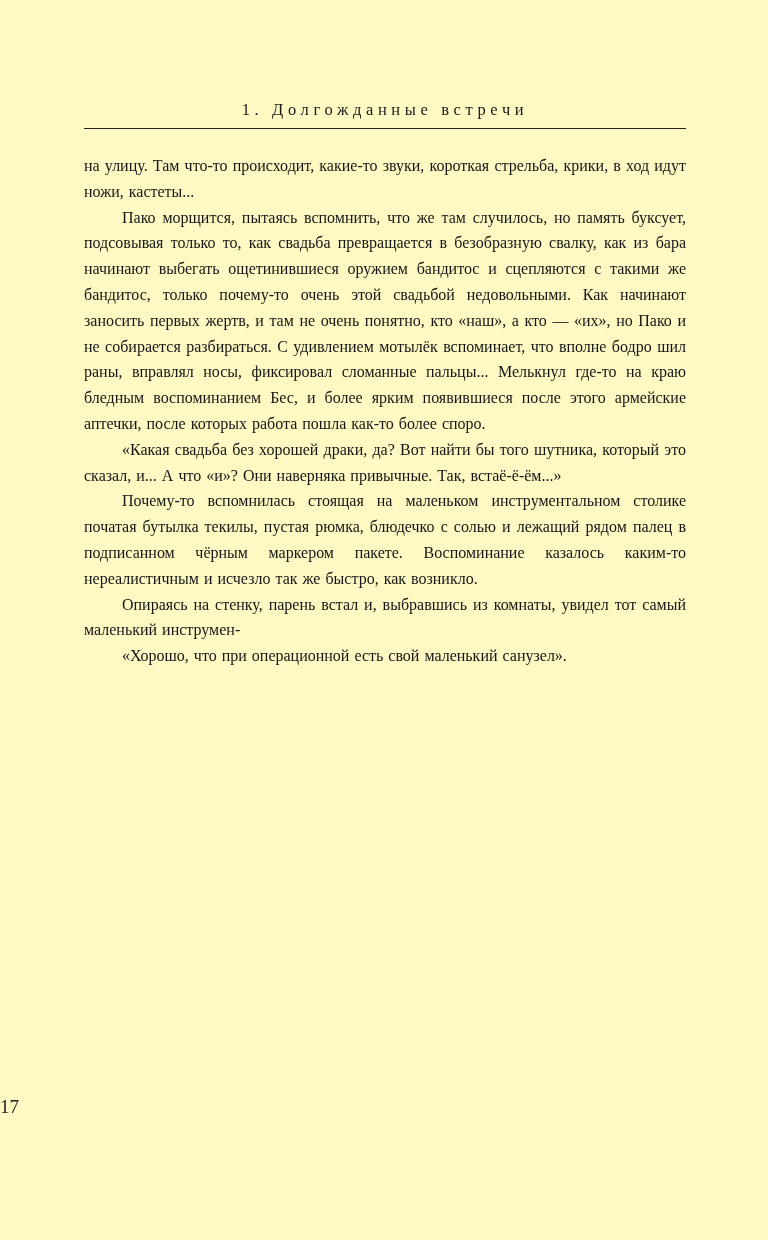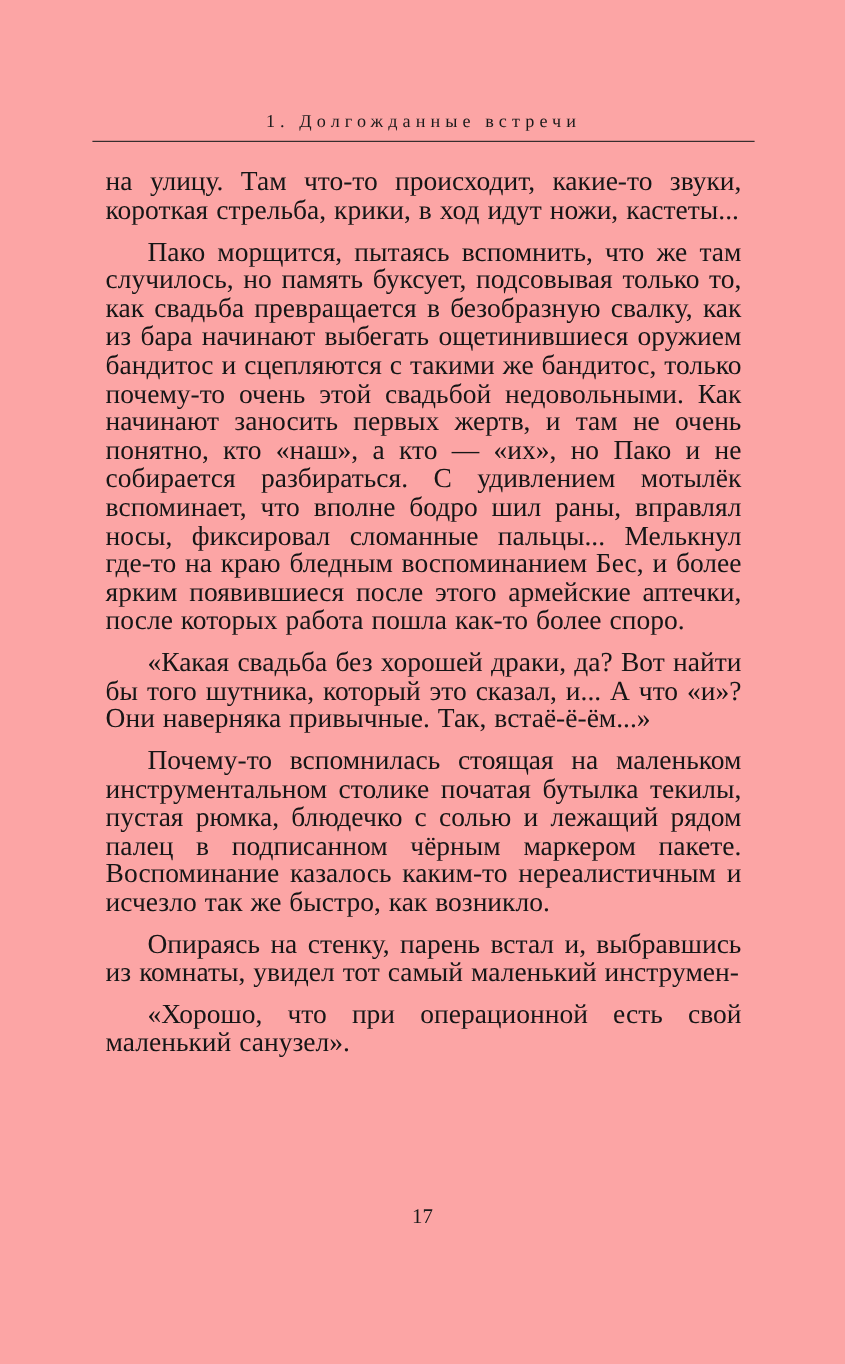--- a/index.html
+++ b/index.html
@@ -4,21 +4,21 @@
 <style>
   html, body {
     margin: 0;
     padding: 0;
     background: #ffffff;
   }
   .page {
     position: relative;
     width: 768px;
     height: 1240px;
-    background: #fca5a5;
+    background: #fef9c3;
     color: #191919;
     font-family: "Liberation Serif", "DejaVu Serif", serif;
     box-sizing: border-box;
     overflow: hidden;
   }
   .content {
     position: absolute;
     left: 84px;
     right: 82px;
     top: 100px;
@@ -30,37 +30,37 @@
     color: #1a1a1a;
     padding-bottom: 8px;
     white-space: nowrap;
   }
   .header-rule {
     border: none;
     border-top: 1.6px solid #222222;
     margin: 0 0 24px 0;
   }
   .body-text p {
-    margin: 12px;
-    font-size: 25px;
+    margin: 0;
+    font-size: 16px;
     line-height: 25.8px;
     text-align: justify;
     text-indent: 38px;
     word-spacing: 1px;
     color: #161616;
   }
   .body-text p.no-indent {
     text-indent: 0;
   }
   .page-number {
     position: absolute;
     left: 0;
     right: 0;
     bottom: 122px;
-    text-align: center;
+    text-align: left;
     font-size: 19px;
     color: #1a1a1a;
   }
 </style>
 </head>
 <body>
 
 <div class="page">
   <div class="content">
     <div class="chapter-header">1. Долгожданные встречи</div>

